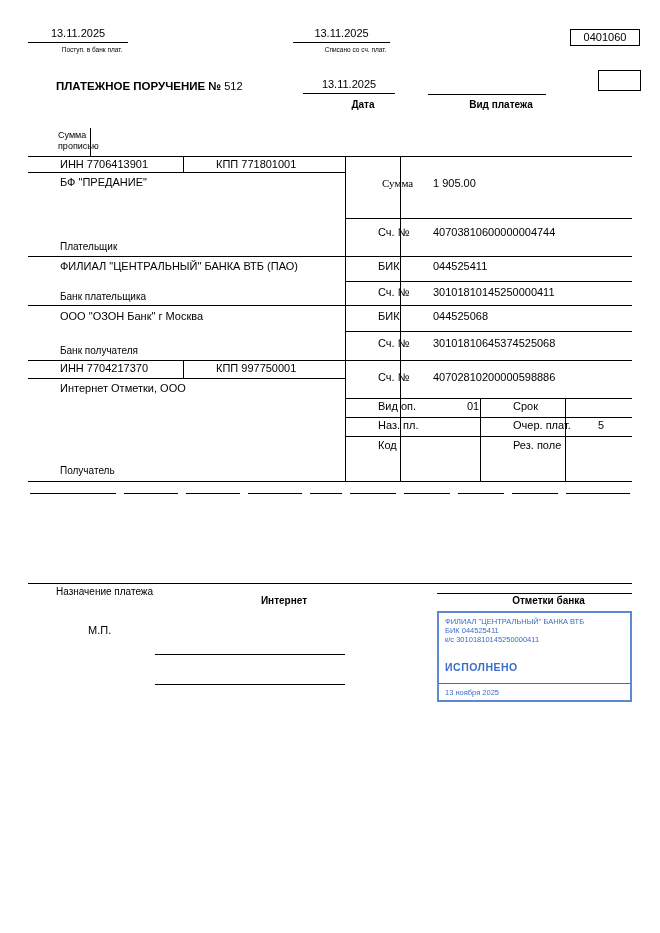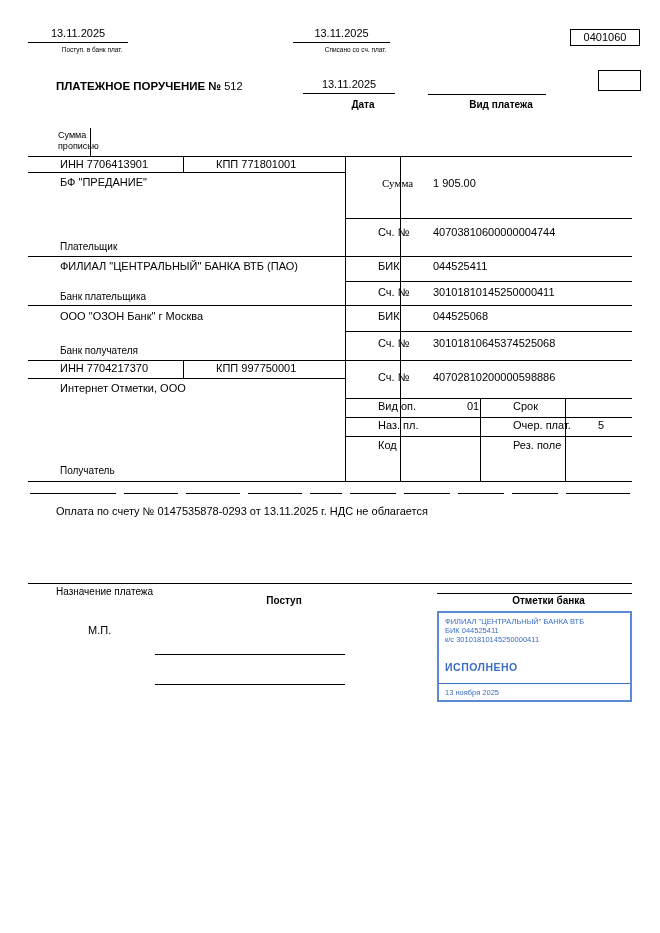--- a/index.html
+++ b/index.html
@@ -117,25 +117,24 @@
   <div class="ulf" style="left:124px;top:483px;width:54px;height:11px;"></div>
   <div class="ulf" style="left:186px;top:483px;width:54px;height:11px;"></div>
   <div class="ulf" style="left:248px;top:483px;width:54px;height:11px;"></div>
   <div class="ulf" style="left:310px;top:483px;width:32px;height:11px;"></div>
   <div class="ulf" style="left:350px;top:483px;width:46px;height:11px;"></div>
   <div class="ulf" style="left:404px;top:483px;width:46px;height:11px;"></div>
   <div class="ulf" style="left:458px;top:483px;width:46px;height:11px;"></div>
   <div class="ulf" style="left:512px;top:483px;width:46px;height:11px;"></div>
   <div class="ulf" style="left:566px;top:483px;width:64px;height:11px;"></div>
 
-  <div class="abs t" style="left:28px;top:505px;">Оплата по счету № 0147535878-0293 от 13.11.2025 г. НДС не облагается</div>
   <div class="hline" style="left:28px;top:583px;width:604px;"></div>
   <div class="abs lbl" style="left:28px;top:586px;">Назначение платежа</div>
 
-  <div class="abs lbl b ctr" style="left:175px;top:595px;width:190px;">Поступ</div>
+  <div class="abs lbl b ctr" style="left:175px;top:595px;width:190px;">Интернет</div>
   <div class="hline" style="left:437px;top:593px;width:195px;"></div>
   <div class="abs lbl b ctr" style="left:437px;top:595px;width:195px;">Отметки банка</div>
 
   <div class="abs t" style="left:60px;top:624px;">М.П.</div>
   <div class="hline" style="left:155px;top:654px;width:190px;"></div>
   <div class="hline" style="left:155px;top:684px;width:190px;"></div>
 
   <div class="stamp" style="left:437px;top:611px;width:195px;height:91px;">
     <div class="st-t" style="left:6px;top:4px;">ФИЛИАЛ "ЦЕНТРАЛЬНЫЙ" БАНКА ВТБ</div>
     <div class="st-t" style="left:6px;top:13px;">БИК 044525411</div>

